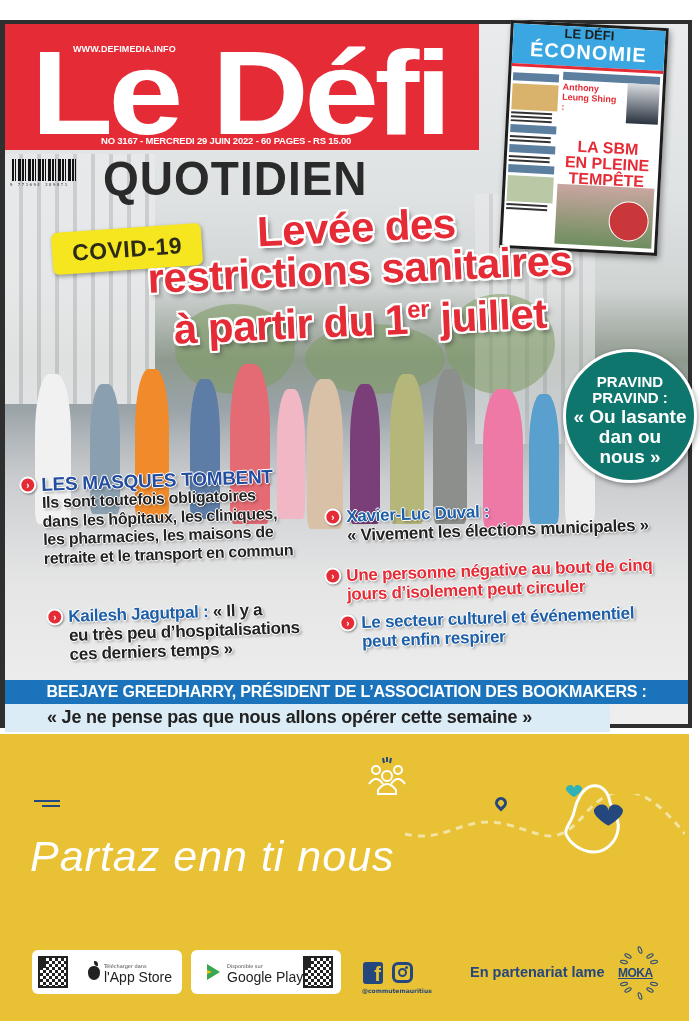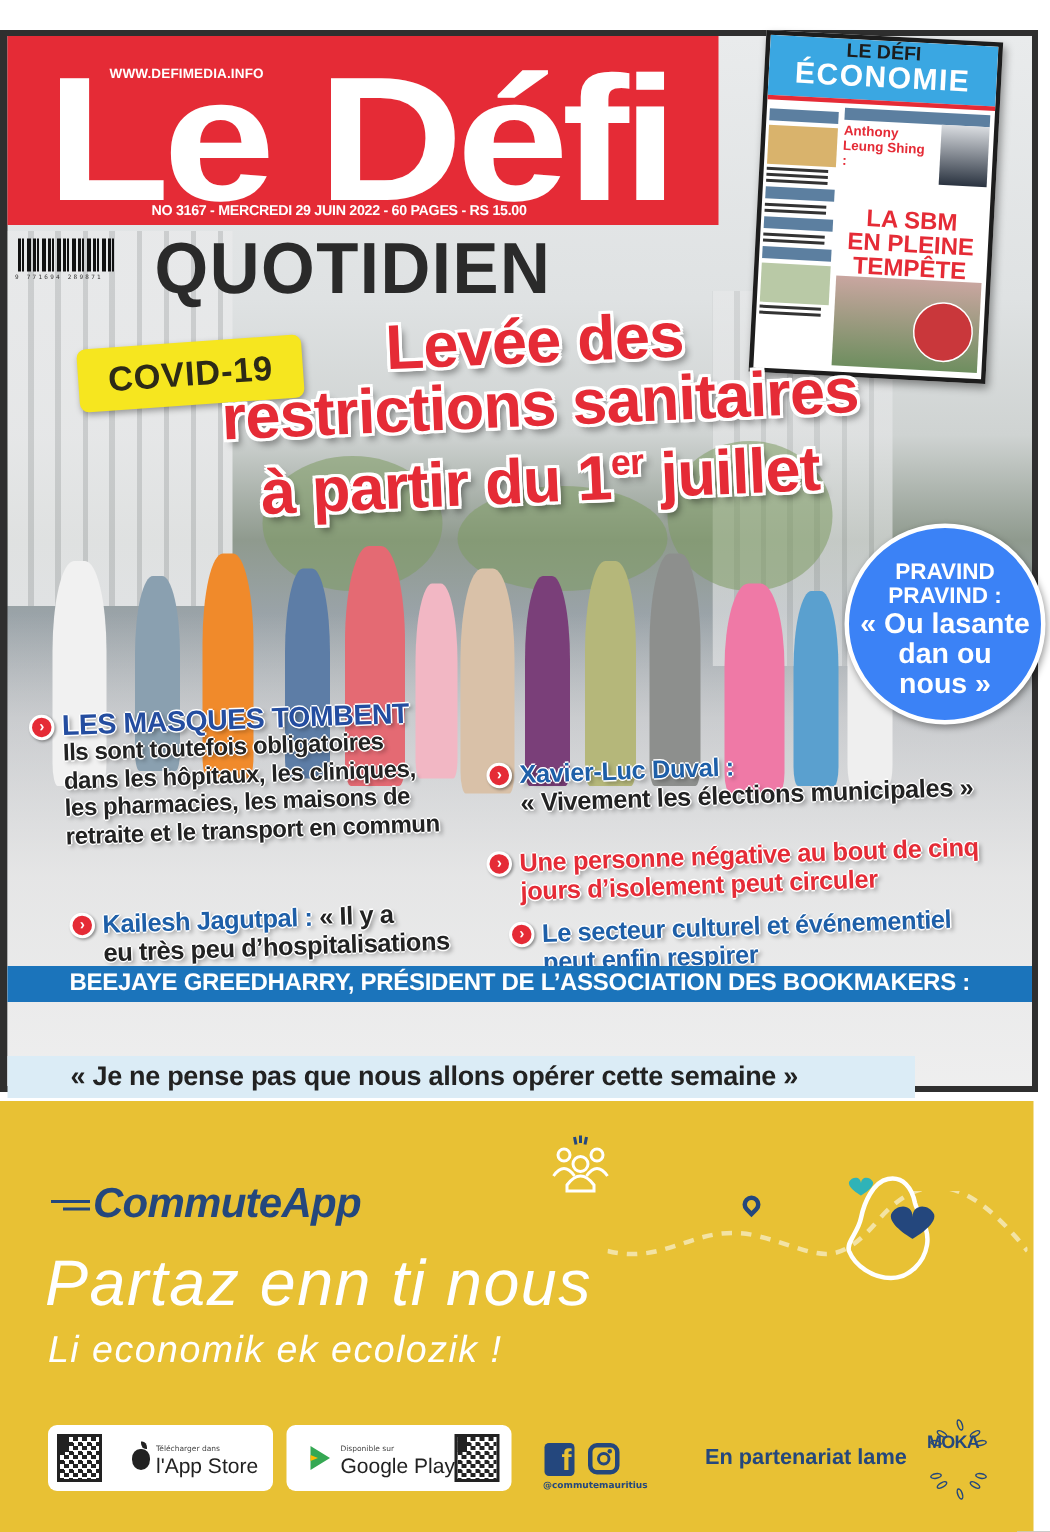--- a/index.html
+++ b/index.html
@@ -76,21 +76,21 @@
     font-family: "Liberation Sans", sans-serif; font-weight: 900; text-align: right; transform: rotate(-2.5deg); transform-origin: left top; }
   .headline .hl { display: block; line-height: 42px; font-size: 42px; letter-spacing: -.5px;
     text-shadow: 2px 0 0 #fff, -2px 0 0 #fff, 0 2px 0 #fff, 0 -2px 0 #fff, 2px 2px 0 #fff, -2px -2px 0 #fff, 2px -2px 0 #fff, -2px 2px 0 #fff, 3px 4px 5px rgba(0,0,0,.45); }
   .headline .hl1 { padding-right: 115px; }
   .headline .hl3 { padding-right: 28px; }
   .headline sup { font-size: 24px; vertical-align: 16px; }
 
   
   .pravind {
     position: absolute; left: 563px; top: 329px; width: 134px; height: 134px; border-radius: 50%;
-    background: #3b82f6; border: 3px solid #fff; box-shadow: 1px 2px 5px rgba(0,0,0,.4);
+    background: #0f766e; border: 3px solid #fff; box-shadow: 1px 2px 5px rgba(0,0,0,.4);
     color: #fff; font-family: "Liberation Sans", sans-serif; font-weight: 900; text-align: center; padding-top: 22px;
   }
   .pravind .p1 { font-size: 15px; line-height: 16px; }
   .pravind .p2 { font-size: 19px; line-height: 19px; margin-top: 1px; }
 
   
   .bullet { position: absolute; font-family: "Liberation Sans", sans-serif; font-weight: 700; }
   .bullet .arrow {
     position: absolute; left: -22px; top: 1px; width: 17px; height: 17px; border-radius: 50%;
     background: #e52b36; border: 2px solid #fff; box-shadow: 1px 1px 2px rgba(0,0,0,.4);
@@ -105,21 +105,21 @@
   .dark { color: #222; }
 
   .b-masques { left: 41px; top: 455px; transform: rotate(-2deg); transform-origin: left top; }
   .b-masques .b-title { color: #244da0; font-size: 19px; font-weight: 900; }
   .b-kailesh { left: 68px; top: 587px; transform: rotate(-2deg); transform-origin: left top; }
   .b-xavier { left: 346px; top: 487px; transform: rotate(-2deg); transform-origin: left top; }
   .b-personne { left: 346px; top: 546px; transform: rotate(-2deg); transform-origin: left top; }
   .b-secteur { left: 361px; top: 593px; transform: rotate(-2deg); transform-origin: left top; }
 
   
-  .band-blue { position: absolute; left: 5px; top: 624px; width: 683px; height: 24px; background: #1b74bb;
+  .band-blue { position: absolute; left: 5px; top: 660px; width: 683px; height: 24px; background: #1b74bb;
     color: #fff; font-family: "Liberation Sans", sans-serif; font-weight: 700; font-size: 16px; line-height: 24px; text-align: center; letter-spacing: -.2px; }
   .band-light { position: absolute; left: 5px; top: 684px; width: 605px; height: 28px; background: #dbecf6;
     color: #222; font-family: "Liberation Sans", sans-serif; font-weight: 700; font-size: 18px; line-height: 26px; padding-left: 42px; letter-spacing: -.2px; }
   .pages-ref { position: absolute; right: 12px; top: 715px; color: #fff; font-family: "Liberation Sans", sans-serif; font-weight: 700; font-size: 8.5px; background: #2f2f2f; }
   .pages-ref .tri { color: #e52b36; font-size: 7px; margin-right: 1px; }
 
   
   .ad { position: absolute; left: 0; top: 734px; width: 689px; height: 287px; background: #e8c134; overflow: hidden; }
   .ca-logo { position: absolute; left: 32px; top: 52px; color: #24477d; font-family: "Liberation Sans", sans-serif; font-weight: 700; font-style: italic; font-size: 28px; letter-spacing: -.5px; }
   .ca-lines { position: absolute; left: 34px; top: 66px; width: 26px; }
@@ -143,21 +143,21 @@
   .play-icon { position: absolute; left: 16px; top: 14px; width: 0; height: 0; border-top: 8px solid transparent; border-bottom: 8px solid transparent; border-left: 13px solid #35a853; }
   .play-icon::after { content: ""; position: absolute; left: -13px; top: -2px; width: 0; height: 0; border-top: 2px solid transparent; border-bottom: 2px solid transparent; border-left: 5px solid #fbbc04; }
 
   .fb-icon { position: absolute; left: 363px; top: 228px; width: 20px; height: 22px; background: #24477d; border-radius: 3px; color: #e8c134; font-family: "Liberation Sans", sans-serif; font-weight: 900; font-size: 20px; line-height: 24px; text-align: right; padding-right: 2px; }
   .ig-icon { position: absolute; left: 392px; top: 228px; width: 21px; height: 21px; border: 3px solid #24477d; border-radius: 6px; }
   .ig-icon::before { content: ""; position: absolute; left: 3px; top: 3px; width: 9px; height: 9px; border: 2px solid #24477d; border-radius: 50%; box-sizing: border-box; }
   .ig-icon::after { content: ""; position: absolute; right: 2px; top: 1px; width: 3px; height: 3px; background: #24477d; border-radius: 50%; }
   .handle { position: absolute; left: 362px; top: 253px; font-size: 6px; color: #24477d; font-weight: 700; }
   .partner { position: absolute; left: 470px; top: 230px; color: #24477d; font-family: "Liberation Sans", sans-serif; font-weight: 700; font-size: 14.5px; }
   .moka { position: absolute; left: 616px; top: 212px; width: 46px; height: 56px; }
-  .moka-text { position: absolute; left: 2px; top: 8px; color: #24477d; font-family: "Liberation Sans", sans-serif; font-weight: 900; font-size: 12px; letter-spacing: -.5px; }
+  .moka-text { position: absolute; left: 2px; top: 20px; color: #24477d; font-family: "Liberation Sans", sans-serif; font-weight: 900; font-size: 12px; letter-spacing: -.5px; text-decoration: underline; }
   .leaf { position: absolute; width: 8px; height: 4px; border: 1.5px solid #24477d; border-radius: 50%; }
 
   .people-icon { position: absolute; left: 366px; top: 22px; width: 42px; height: 42px; }
   .route { position: absolute; left: 405px; top: 60px; width: 280px; height: 60px; }
   .pin-icon { position: absolute; left: 495px; top: 63px; width: 12px; height: 12px; border: 3px solid #24477d; border-radius: 50% 50% 50% 0; transform: rotate(-45deg); }
 </style>
 </head>
 <body>
 
 <div class="cover">
@@ -309,23 +309,21 @@
   <svg style="position:absolute;left:562px;top:48px;width:70px;height:74px;" viewBox="0 0 70 74">
     <path d="M30 4 C40 2, 46 10, 48 20 C50 28, 58 36, 56 48 C54 60, 44 70, 32 70 C20 70, 8 62, 4 52 C2 46, 10 40, 12 30 C14 20, 20 6, 30 4 Z" fill="none" stroke="#ffffff" stroke-width="3"></path>
     <path d="M4 6 c2-4 8-4 8 1 c0-5 6-5 8-1 c1 4-8 9-8 9 s-9-5-8-9z" fill="#2fb3b8"></path>
     <path d="M40 24 c4-8 16-8 16 2 c0-10 12-10 16-2 c2 8-16 18-16 18 s-18-10-16-18z" fill="#24477d" transform="translate(-4,6) scale(0.9)"></path>
   </svg>
 
   <div class="ca-lines">
       <i></i>
       <i></i>
     </div>
-  <div class="ca-logo"><span class="ca-text">CommuteApp</span></div>
   <div class="slogan1">Partaz enn ti nous</div>
-  <div class="slogan2">Li economik ek ecolozik !</div>
 
   <div class="store-btn store-app">
     <div class="qr" style="left:6px;"></div>
     <div class="apple-icon"></div>
     <div class="store-small" style="left:72px;top:13px;">Télécharger dans</div>
     <div class="store-big" style="left:72px;top:19px;">l'App Store</div>
   </div>
 
   <div class="store-btn store-play">
     <div class="play-icon"></div>

